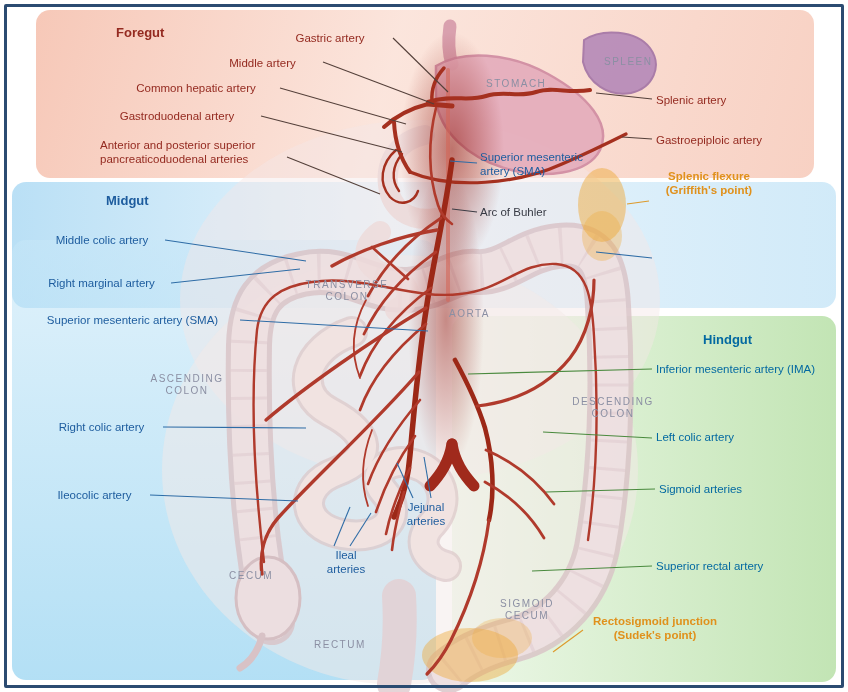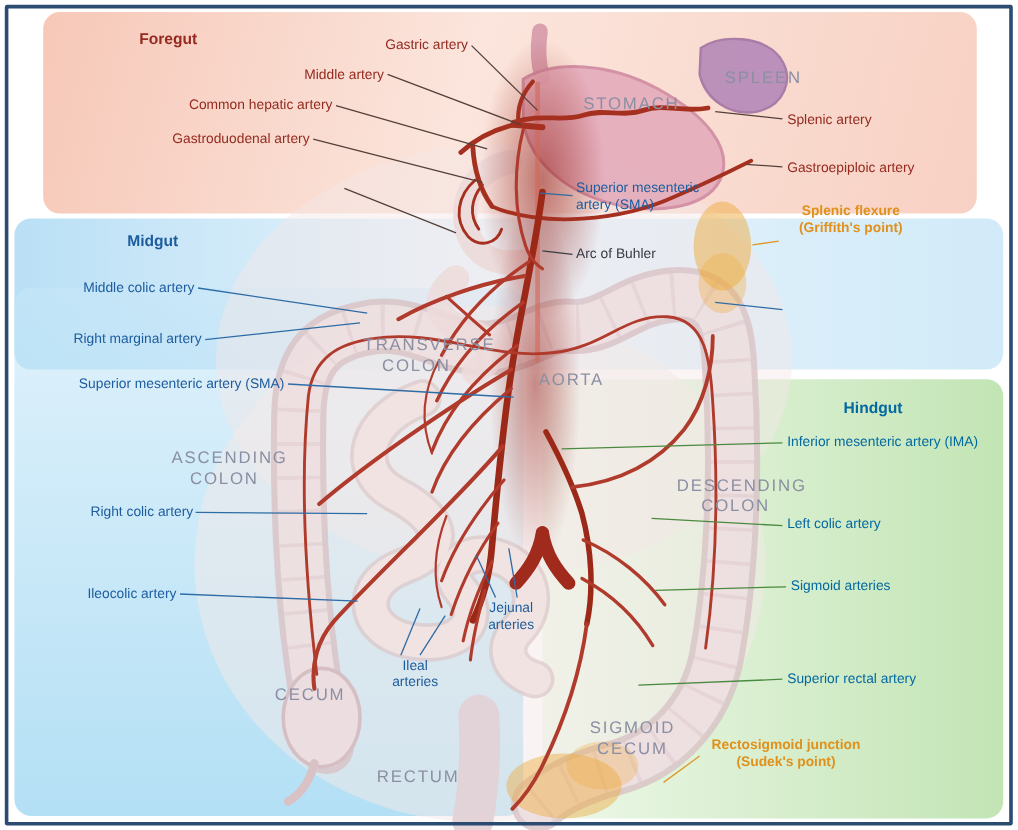--- a/index.html
+++ b/index.html
@@ -19,22 +19,22 @@
   .art,.leaders{position:absolute;left:0;top:0;}
   .art{z-index:2;}
   .leaders{z-index:5;}
   .lbl{position:absolute;z-index:6;font-size:11.5px;line-height:1.22;white-space:pre-line;}
   .hdr{position:absolute;z-index:6;font-size:13px;font-weight:bold;white-space:pre-line;}
   .fg{color:#942a20;}
   .mg{color:#1d5c9e;}
   .hg{color:#0369a1;}
   .dk{color:#373a44;}
   .ws{color:#e0911c;font-weight:bold;}
-  .an{color:#8b8fa3;font-size:14px;letter-spacing:1.5px;text-align:center;z-index:6;}
-  .r{text-align:right;}
+  .an{color:#8b8fa3;font-size:10px;letter-spacing:1.5px;text-align:center;z-index:6;}
+  .r{text-align:center;}
   .c{text-align:center;}
 </style>
 </head>
 <body>
 
 <div class="stage">
 
   <div class="panel foregut-panel"></div>
   <div class="panel midgut-band"></div>
   <div class="panel midgut-left"></div>
@@ -179,20 +179,22 @@
   </svg>
 
   <div class="hdr fg" style="left:116px;top:25px">Foregut</div>
   <div class="hdr mg" style="left:106px;top:193px">Midgut</div>
   <div class="hdr hg" style="left:703px;top:332px">Hindgut</div>
 
   <div class="lbl fg r" style="left:270px;top:31px;width:120px">Gastric artery</div>
   <div class="lbl fg r" style="left:205px;top:56px;width:115px">Middle artery</div>
   <div class="lbl fg r" style="left:115px;top:81px;width:162px">Common hepatic artery</div>
   <div class="lbl fg r" style="left:96px;top:109px;width:162px">Gastroduodenal artery</div>
+  <div class="lbl fg" style="left:100px;top:138px;width:200px">Anterior and posterior superior
+pancreaticoduodenal arteries</div>
   <div class="lbl fg" style="left:656px;top:93px">Splenic artery</div>
   <div class="lbl fg" style="left:656px;top:133px">Gastroepiploic artery</div>
 
   <div class="lbl mg" style="left:480px;top:150px">Superior mesenteric
 artery (SMA)</div>
   <div class="lbl dk" style="left:480px;top:205px">Arc of Buhler</div>
   <div class="lbl mg r" style="left:42px;top:233px;width:120px">Middle colic artery</div>
   <div class="lbl mg r" style="left:35px;top:276px;width:133px">Right marginal artery</div>
   <div class="lbl mg r" style="left:28px;top:313px;width:209px">Superior mesenteric artery (SMA)</div>
   <div class="lbl mg r" style="left:42px;top:420px;width:119px">Right colic artery</div>

